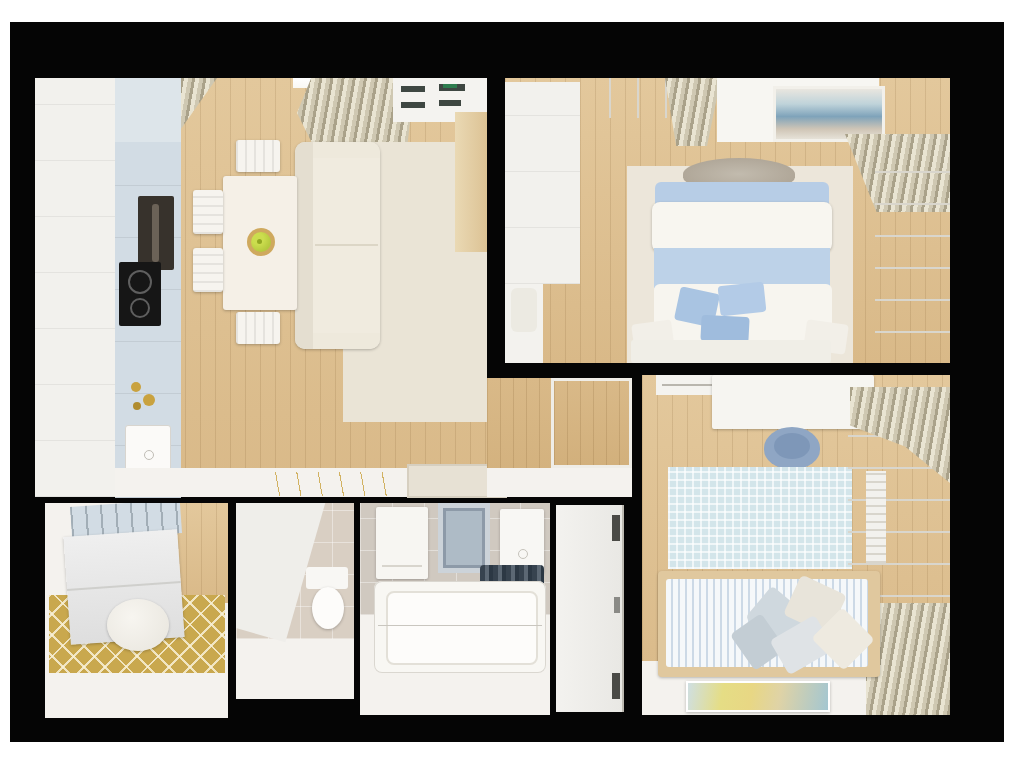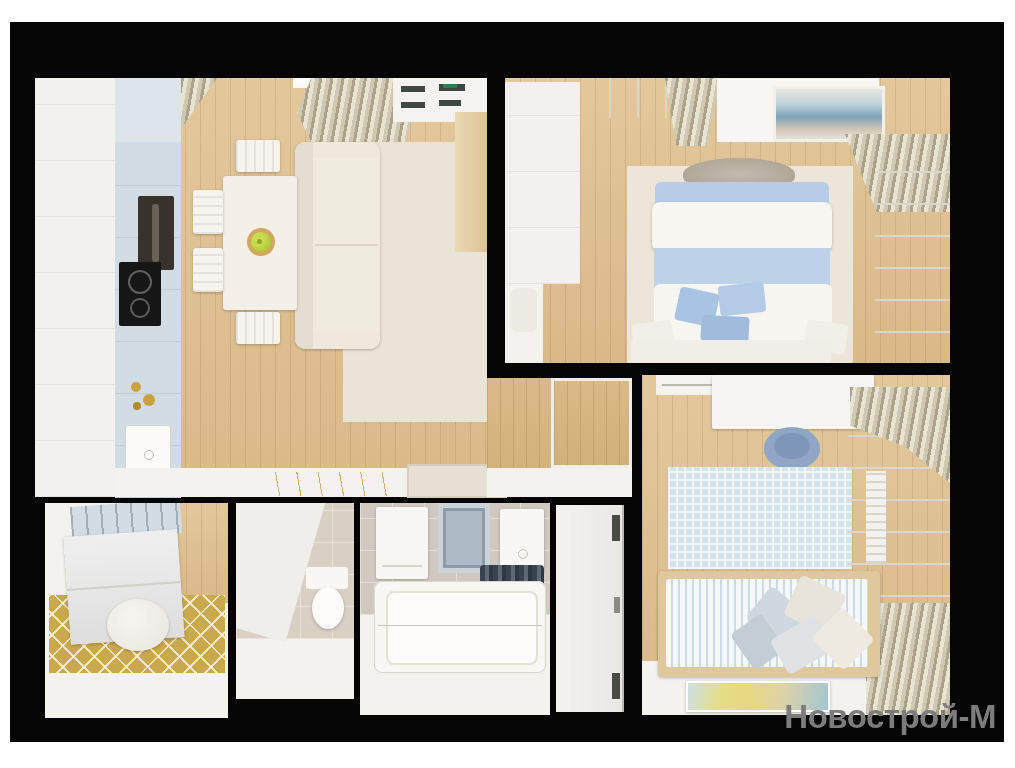--- a/index.html
+++ b/index.html
@@ -189,15 +189,14 @@
         <div class="abs mattress-stripes" style="left:8px;top:8px;width:202px;height:88px;border-radius:3px;"></div>
         <div class="abs" style="left:95px;top:25px;width:48px;height:42px;background:#cfd8de;border-radius:5px;transform:rotate(40deg);"></div>
         <div class="abs" style="left:132px;top:12px;width:50px;height:44px;background:#e8e4da;border-radius:5px;transform:rotate(25deg);"></div>
         <div class="abs" style="left:78px;top:52px;width:44px;height:38px;background:#c3cdd4;border-radius:5px;transform:rotate(55deg);"></div>
         <div class="abs" style="left:118px;top:54px;width:52px;height:40px;background:#dfe3e6;border-radius:5px;transform:rotate(-30deg);"></div>
         <div class="abs" style="left:162px;top:46px;width:46px;height:44px;background:#eeeae0;border-radius:5px;transform:rotate(45deg);"></div>
       </div>
       <div class="abs soft" style="left:44px;top:306px;width:140px;height:27px;border:2px solid #fff;background:linear-gradient(100deg,#cfdfe2 0%,#e5dd85 25%,#e8d784 45%,#dfd3a6 65%,#a3c6d1 100%);"></div>
     </div>
 
-    <div id="watermark">Новострой-М</div>
   </div>
 </div>
 
 </body></html>

